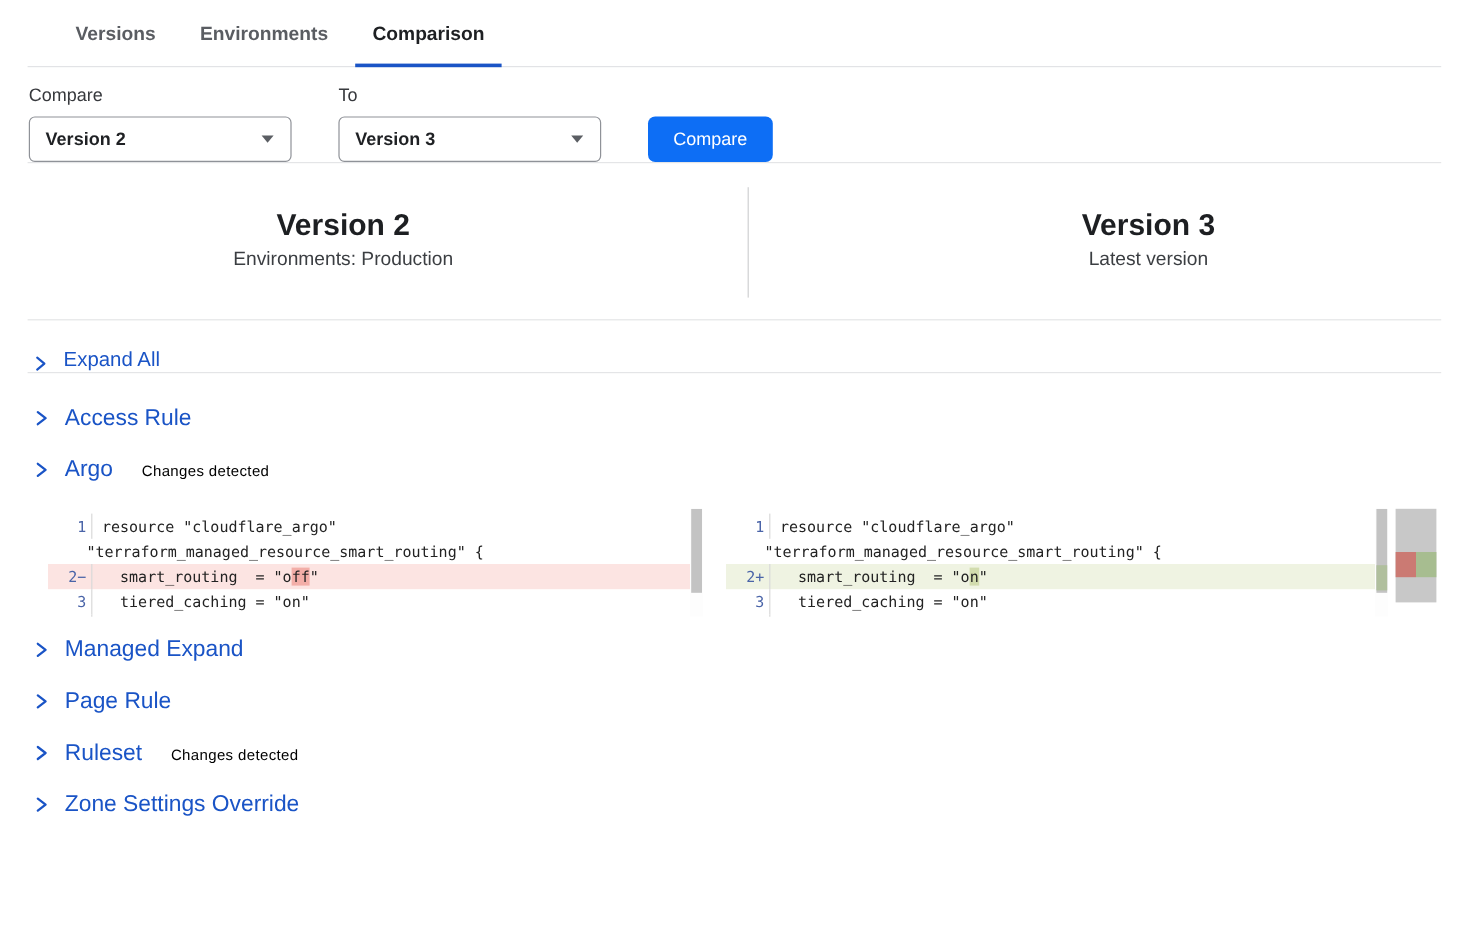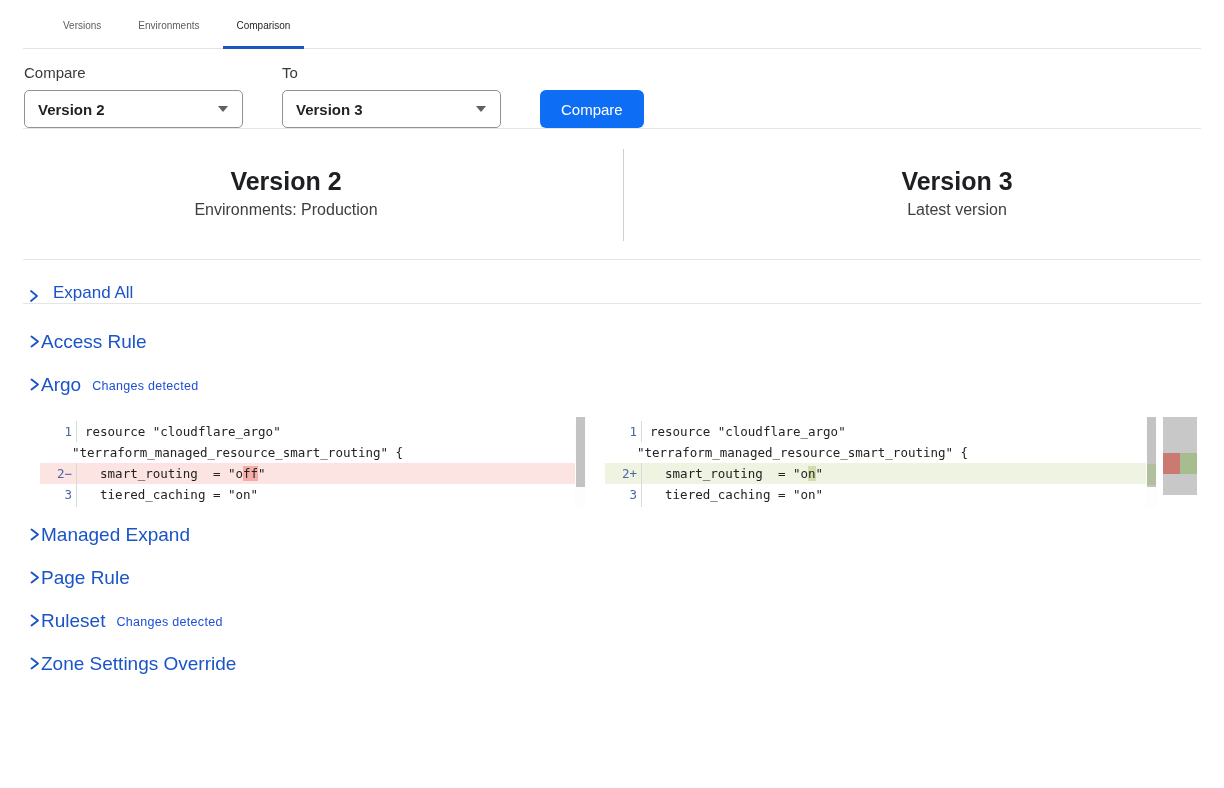--- a/index.html
+++ b/index.html
@@ -3,21 +3,21 @@
 <meta charset="utf-8">
 <style>
   * { margin:0; padding:0; box-sizing:border-box; }
   html,body { background:#ffffff; }
   body { width:1224px; min-height:788px; font-family:"Liberation Sans", sans-serif; color:#1f2124; }
   .page { width:1224px; min-height:788px; position:relative; background:#fff; }
 
   
   .tabbar { display:flex; gap:9px; padding-left:26px; border-bottom:1px solid #e2e3e6; margin:0 0 0 0; }
   .tabbar-inner { margin:0 23px; }
-  .tab { font-size:10px; color:#5a5d62; padding:20px 14px 17px 14px; cursor:pointer; position:relative; }
+  .tab { font-size:16px; color:#5a5d62; padding:20px 14px 17px 14px; cursor:pointer; position:relative;font-weight:bold; }
   .tab.active { color:#1e2023; }
   .tab.active::after { content:""; position:absolute; left:0; right:0; bottom:-1px; height:3px; background:var(--accent,#1a54c6); }
 
   
   .compare-form { display:flex; align-items:flex-end; padding:15px 0 0 24px; }
   .field { margin-right:39px; }
   .field label { display:block; font-size:15px; color:#37393d; margin-bottom:9px; }
   .select { width:219px; height:38px; border:1px solid #8f9298; border-radius:5px; display:flex; align-items:center;
             justify-content:space-between; padding:0 14px 0 13px; cursor:pointer; background:#fff; }
   .select .sel-val { font-size:15px; font-weight:bold; color:#1f2124; }
@@ -35,24 +35,24 @@
   .vh-right { left:718px; width:478px; }
   .vh-title { font-size:25px; font-weight:bold; color:#1d1f22; line-height:30px; }
   .vh-sub   { font-size:16px; color:#3b3e42; line-height:27px; }
   .vh-divider { position:absolute; left:623px; top:20px; height:92px; width:1px; background:#cfd0d2; }
 
   
   .expand-row { display:flex; align-items:flex-end; gap:13px; padding-left:28px; margin-top:19px; height:24px; cursor:pointer; }
   .expand-row .lbl { font-size:17px; color:var(--accent,#1a54c6); }
   .hr-expand { margin-top:19px; }
 
-  .section-row { display:flex; align-items:center; padding-left:28px; height:23px; margin-top:20px; cursor:pointer; }
+  .section-row { display:flex; align-items:center; gap:13px; padding-left:28px; height:23px; margin-top:20px; cursor:pointer; }
   .section-row.first { margin-top:26px; }
   .section-row .lbl { font-size:19px; color:var(--accent,#1a54c6); }
-  .section-row .badge { font-size:12.5px; color:#1d4ed8; margin-left:11px; margin-top:3px; letter-spacing:0.3px; }
+  .section-row .badge { font-size:12.5px; color:#000000; margin-left:11px; margin-top:3px; letter-spacing:0.3px; }
   .chev { flex:none; display:block; }
 
   
   .diff-wrap { position:relative; height:90px; margin-top:21px; margin-bottom:16px; }
   .diff-panel { position:absolute; top:0; height:90px; display:flex; overflow:hidden; }
   .diff-panel.old { left:40px;  width:546px; }
   .diff-panel.new { left:605px; width:552px; }
   .code-col { flex:1; overflow:hidden; padding-top:4px; position:relative; }
   .diff-row { display:flex; height:21px; line-height:21px; font-family:"DejaVu Sans Mono", monospace; font-size:12.5px; color:#232323; }
   .gut { flex:none; width:36px; text-align:right; padding-right:4px; color:#4a64a8; }

